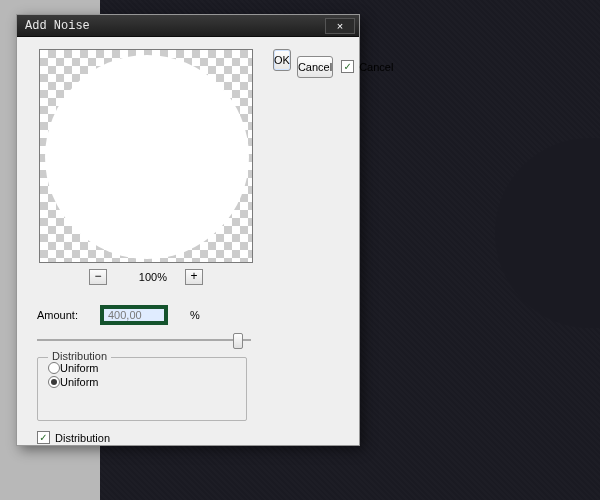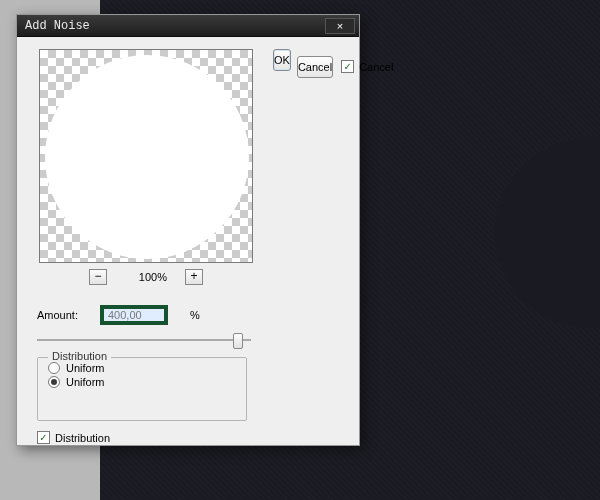--- a/index.html
+++ b/index.html
@@ -62,21 +62,21 @@
   .numfield.sel { background: #e0ecff; }
 
   .slider { position: absolute; left: 20px; top: 294px; width: 214px; height: 18px; }
   .slider-track { position: absolute; left: 0; right: 0; top: 8px; height: 2px; background: #a9a9a9; }
   .slider-thumb { position: absolute; top: 2px; width: 10px; height: 16px;
     background: linear-gradient(#fefefe,#e0e0e0); border: 1px solid #888; border-radius: 2px; cursor: pointer; }
 
   .group { position: absolute; left: 20px; top: 320px; width: 210px; height: 64px;
     border: 1px solid #b5b5b5; border-radius: 2px; padding: 2px 10px 6px 10px; }
   .group-legend { position: absolute; left: 10px; top: -8px; background: #efefef; padding: 0 4px; color: #333; }
-  .radiorow { display: flex; align-items: center; gap: 6px; margin: 2px 0; }
+  .radiorow { display: flex; align-items: center; margin: 2px 0; }
   .radio { width: 12px; height: 12px; border: 1px solid #7a7a7a; border-radius: 50%; background: #fff;
     display: inline-flex; align-items: center; justify-content: center; cursor: pointer; }
   .radio .dot { width: 6px; height: 6px; background: #3a3a3a; border-radius: 50%; }
 
   .monorow { position: absolute; left: 20px; top: 394px; display: flex; align-items: center; gap: 5px; }
 </style>
 </head>
 <body>
 
 <div class="stage">

